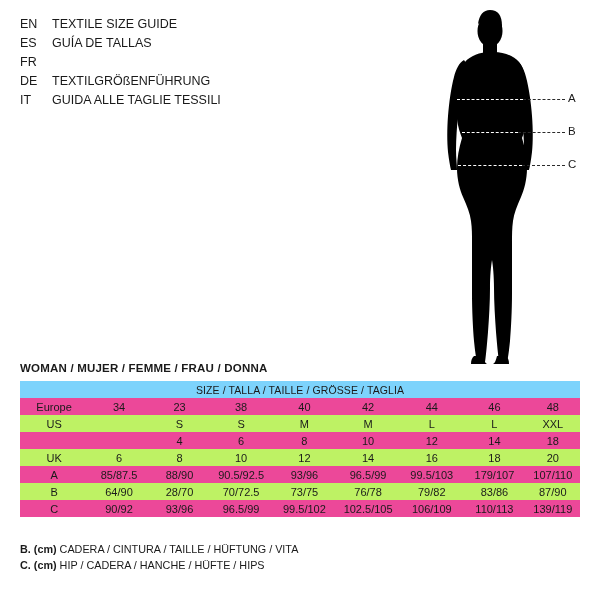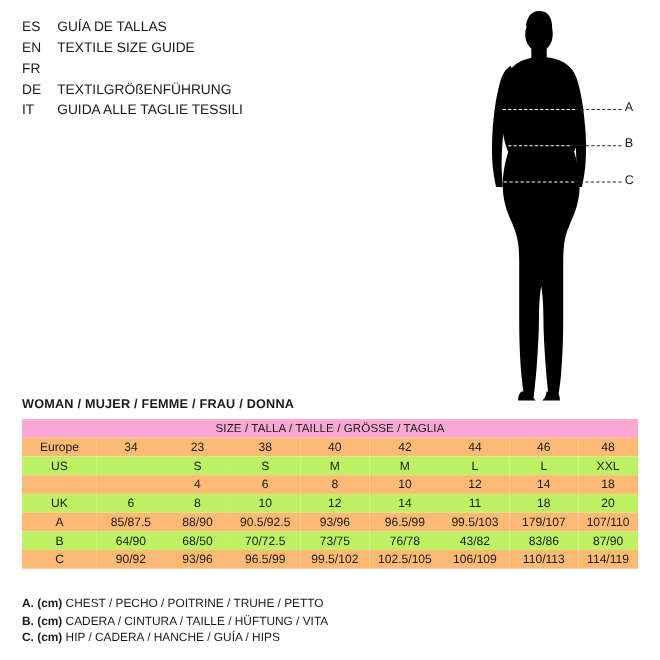--- a/index.html
+++ b/index.html
@@ -98,29 +98,29 @@
     font-size: 11px;
   }
   table.size-table td, table.size-table th {
     padding: 0;
     height: 17px;
     text-align: center;
     font-weight: normal;
     color: #1a1a1a;
   }
   .row-head td {
-    background: #f9a8d4;
+    background: #7dd3fc;
     color: #ffffff;
     font-size: 10.5px;
     text-align: left;
     padding-left: 5px;
     height: 16px;
     letter-spacing: 0.1px;
   }
-  .row-even td { background: #fdba74; }
+  .row-even td { background: #ec4899; }
   .row-odd td  { background: #bef264; }
   td.lbl {
     text-align: left;
     padding-left: 5px;
     width: 78px;
   }
 
   
   .notes {
     position: absolute;
@@ -136,26 +136,26 @@
   }
   .note-row b { font-weight: bold; }
 </style>
 </head>
 <body>
 
 <div class="page">
 
   <div class="lang-block">
     <div class="lang-row">
+      <span class="lang-code">EN</span>
+      <span class="lang-text">TEXTILE SIZE GUIDE</span>
+    </div>
+    <div class="lang-row">
       <span class="lang-code">ES</span>
       <span class="lang-text">GUÍA DE TALLAS</span>
-    </div>
-    <div class="lang-row">
-      <span class="lang-code">EN</span>
-      <span class="lang-text">TEXTILE SIZE GUIDE</span>
     </div>
     <div class="lang-row">
       <span class="lang-code">FR</span>
     </div>
     <div class="lang-row">
       <span class="lang-code">DE</span>
       <span class="lang-text">TEXTILGRÖßENFÜHRUNG</span>
     </div>
     <div class="lang-row">
       <span class="lang-code">IT</span>
@@ -297,69 +297,65 @@
         <td>14</td>
         <td>18</td>
       </tr>
       <tr class="row-odd">
         <td class="lbl">UK</td>
         <td>6</td>
         <td>8</td>
         <td>10</td>
         <td>12</td>
         <td>14</td>
-        <td>11</td>
+        <td>16</td>
         <td>18</td>
         <td>20</td>
       </tr>
       <tr class="row-even">
         <td class="lbl">A</td>
         <td>85/87.5</td>
         <td>88/90</td>
         <td>90.5/92.5</td>
         <td>93/96</td>
         <td>96.5/99</td>
         <td>99.5/103</td>
         <td>179/107</td>
         <td>107/110</td>
       </tr>
       <tr class="row-odd">
         <td class="lbl">B</td>
         <td>64/90</td>
-        <td>68/50</td>
+        <td>28/70</td>
         <td>70/72.5</td>
         <td>73/75</td>
         <td>76/78</td>
-        <td>43/82</td>
+        <td>79/82</td>
         <td>83/86</td>
         <td>87/90</td>
       </tr>
       <tr class="row-even">
         <td class="lbl">C</td>
         <td>90/92</td>
         <td>93/96</td>
         <td>96.5/99</td>
         <td>99.5/102</td>
         <td>102.5/105</td>
         <td>106/109</td>
         <td>110/113</td>
-        <td>114/119</td>
+        <td>139/119</td>
       </tr>
     </tbody>
       </table>
   </div>
 
   <div class="notes">
     <div class="note-row">
-      <b>A. (cm)</b>
-      <span>CHEST / PECHO / POITRINE / TRUHE / PETTO</span>
-    </div>
-    <div class="note-row">
       <b>B. (cm)</b>
       <span>CADERA / CINTURA / TAILLE / HÜFTUNG / VITA</span>
     </div>
     <div class="note-row">
       <b>C. (cm)</b>
-      <span>HIP / CADERA / HANCHE / GUÍA / HIPS</span>
+      <span>HIP / CADERA / HANCHE / HÜFTE / HIPS</span>
     </div>
   </div>
 
 </div>
 
 </body></html>

